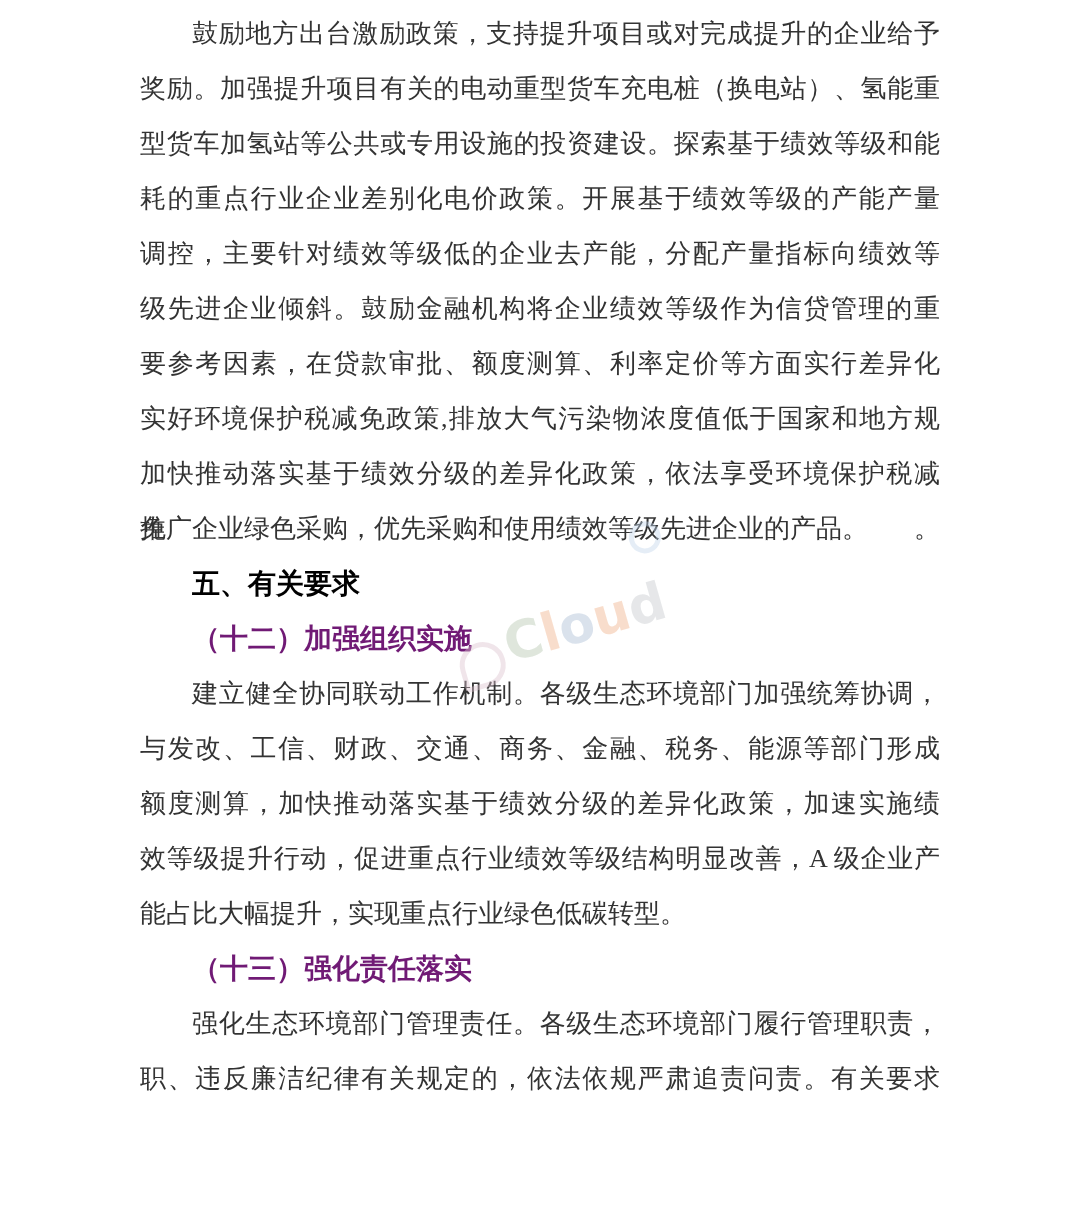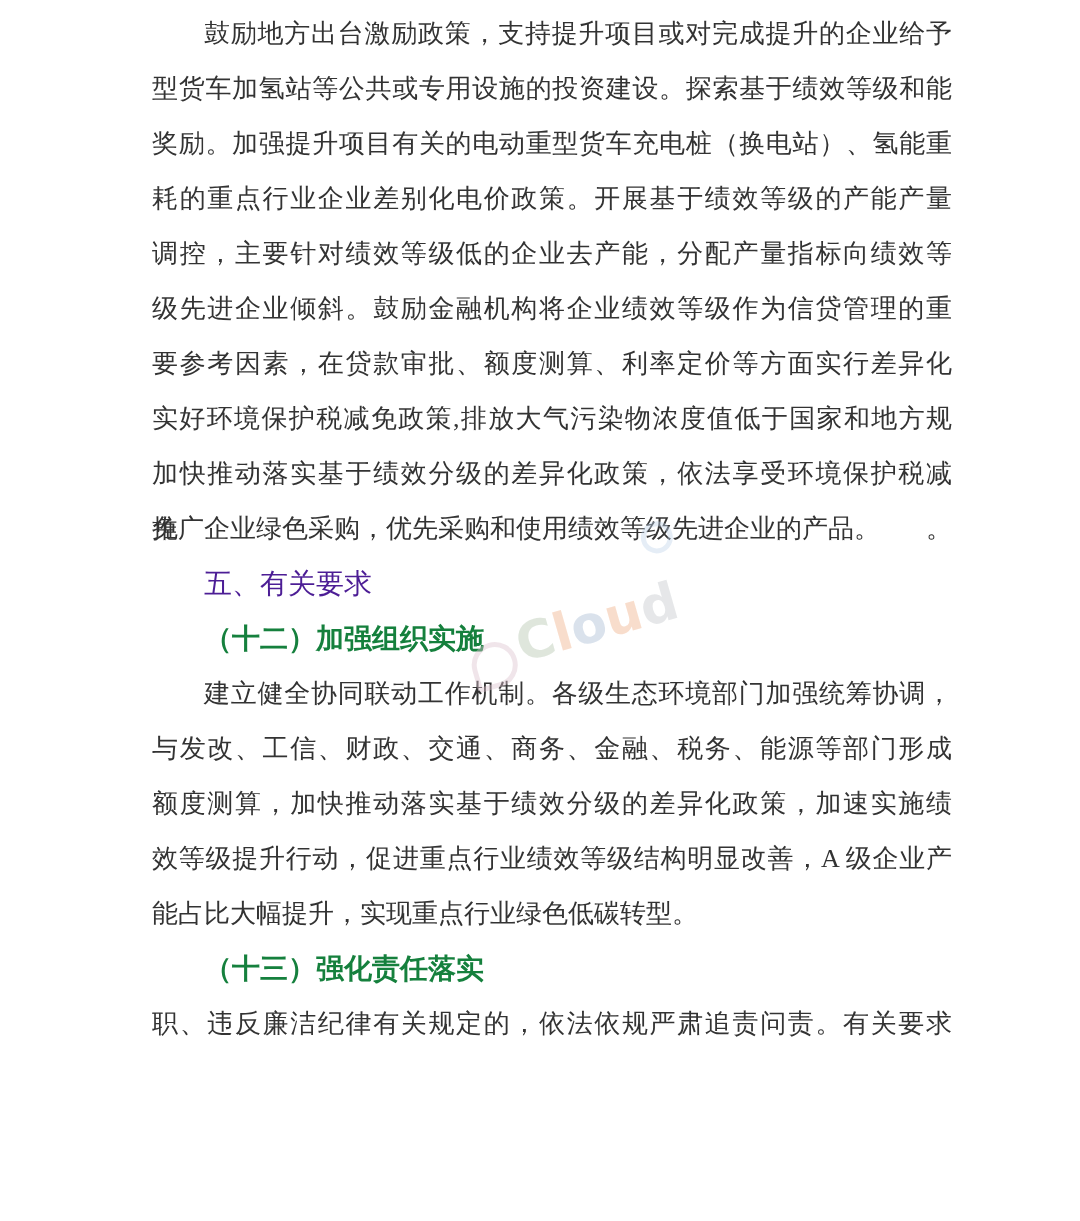--- a/index.html
+++ b/index.html
@@ -7,21 +7,20 @@
     padding: 0;
     background: #ffffff;
   }
   .page {
     position: relative;
     width: 964px;
     height: 1221px;
     background: #ffffff;
     overflow: hidden;
     font-family: "Liberation Serif", serif;
-    margin-left: 12px;
   }
   .content {
     position: absolute;
     left: 140px;
     top: 6px;
     width: 800px;
   }
   .line {
     height: 55px;
     line-height: 55px;
@@ -34,29 +33,29 @@
   .line.stretch {
     text-align: justify;
     text-align-last: justify;
     text-justify: inter-character;
   }
   .line.indent {
     padding-left: 52px;
   }
   .line.h1 {
     font-family: "Liberation Sans", sans-serif;
-    font-weight: 400;
+    font-weight: 700;
     font-size: 28px;
-    color: #4c1d95;
+    color: #000000;
   }
   .line.h2 {
     font-family: "Liberation Serif", serif;
     font-weight: 700;
     font-size: 28px;
-    color: #15803d;
+    color: #701a75;
   }
   
   .watermark {
     position: absolute;
     left: 452px;
     top: 548px;
     width: 260px;
     height: 150px;
     transform: rotate(-16deg);
     opacity: 0.42;
@@ -89,37 +88,38 @@
     border-radius: 50%;
   }
 </style>
 </head>
 <body>
 
 <div class="page">
 
   <div class="content" id="content">
       <div class="line indent stretch">鼓励地方出台激励政策，支持提升项目或对完成提升的企业给予</div>
+      <div class="line stretch">奖励。加强提升项目有关的电动重型货车充电桩（换电站）、氢能重</div>
       <div class="line stretch">型货车加氢站等公共或专用设施的投资建设。探索基于绩效等级和能</div>
-      <div class="line stretch">奖励。加强提升项目有关的电动重型货车充电桩（换电站）、氢能重</div>
       <div class="line stretch">耗的重点行业企业差别化电价政策。开展基于绩效等级的产能产量</div>
       <div class="line stretch">调控，主要针对绩效等级低的企业去产能，分配产量指标向绩效等</div>
       <div class="line stretch">级先进企业倾斜。鼓励金融机构将企业绩效等级作为信贷管理的重</div>
       <div class="line stretch">要参考因素，在贷款审批、额度测算、利率定价等方面实行差异化</div>
       <div class="line stretch">实好环境保护税减免政策,排放大气污染物浓度值低于国家和地方规</div>
       <div class="line stretch">加快推动落实基于绩效分级的差异化政策，依法享受环境保护税减免。</div>
       <div class="line">推广企业绿色采购，优先采购和使用绩效等级先进企业的产品。</div>
       <div class="line h1 indent">五、有关要求</div>
       <div class="line h2 indent">（十二）加强组织实施</div>
       <div class="line indent stretch">建立健全协同联动工作机制。各级生态环境部门加强统筹协调，</div>
       <div class="line stretch">与发改、工信、财政、交通、商务、金融、税务、能源等部门形成</div>
       <div class="line stretch">额度测算，加快推动落实基于绩效分级的差异化政策，加速实施绩</div>
       <div class="line stretch">效等级提升行动，促进重点行业绩效等级结构明显改善，A 级企业产</div>
       <div class="line">能占比大幅提升，实现重点行业绿色低碳转型。</div>
       <div class="line h2 indent">（十三）强化责任落实</div>
+      <div class="line indent stretch">强化生态环境部门管理责任。各级生态环境部门履行管理职责，</div>
       <div class="line stretch">职、违反廉洁纪律有关规定的，依法依规严肃追责问责。有关要求</div>
     </div>
 
   <div class="watermark" id="watermark">
     <span class="wm-icon"></span>
     <span class="wm-dot"></span>
   <span class="wm-letter" style="color: rgb(180, 198, 174);">C</span>
       <span class="wm-letter" style="color: rgb(240, 176, 136);">l</span>
       <span class="wm-letter" style="color: rgb(168, 188, 212);">o</span>
       <span class="wm-letter" style="color: rgb(240, 176, 136);">u</span>

